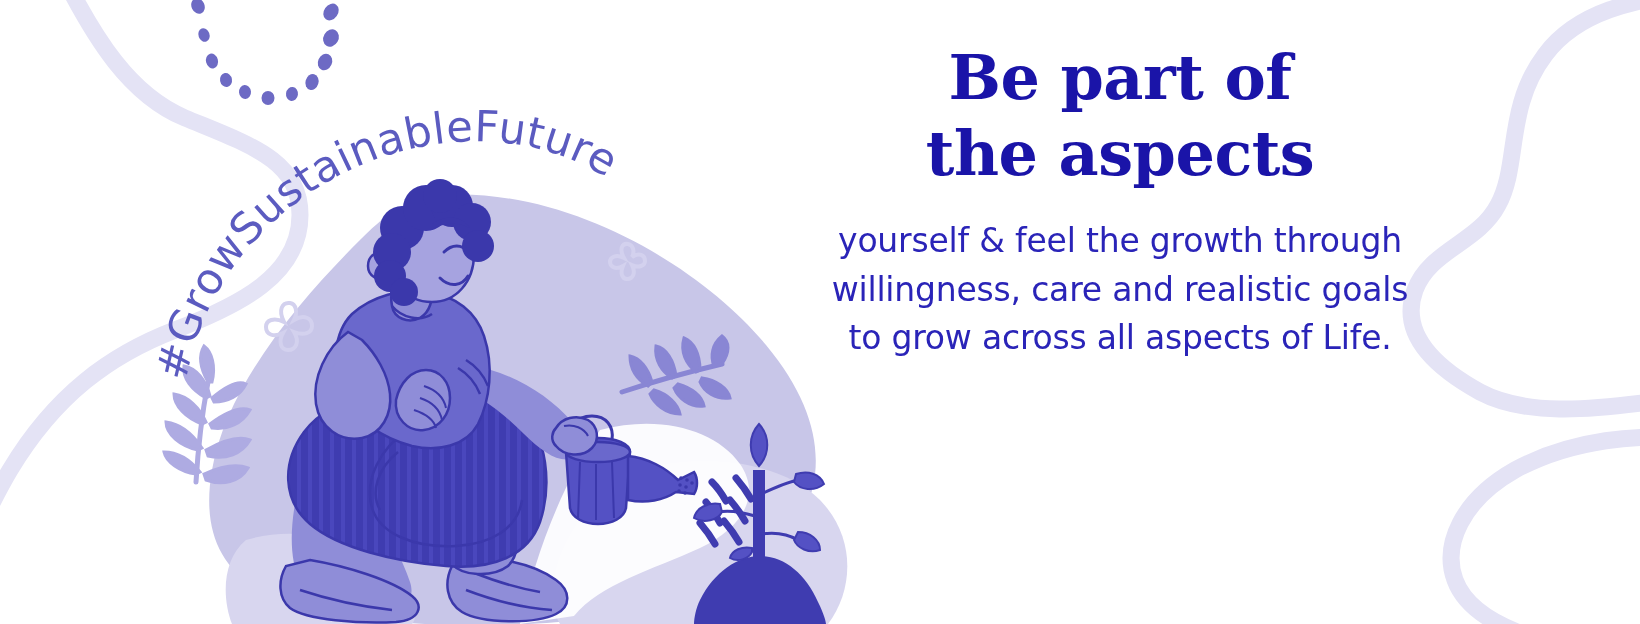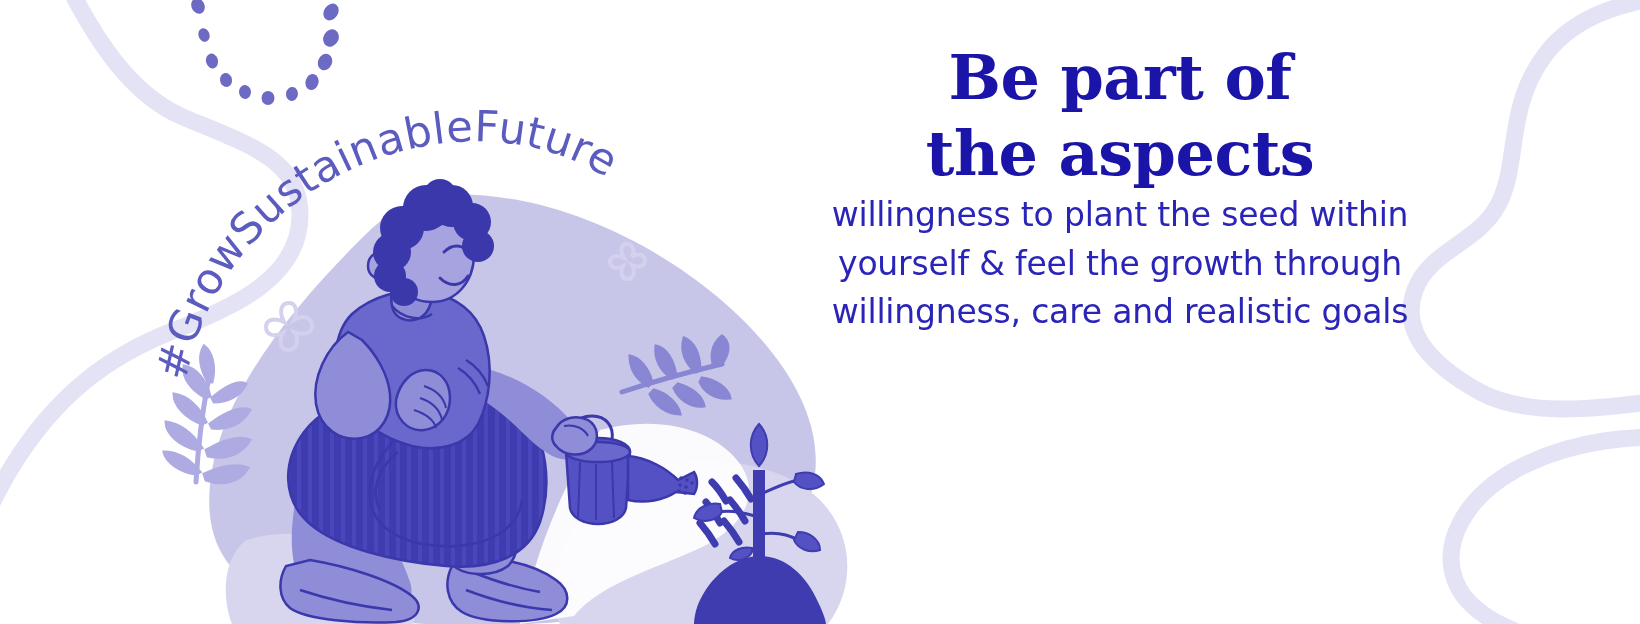--- a/index.html
+++ b/index.html
@@ -44,20 +44,21 @@
     width:840px;
     text-align:center;
   }
   .headline {
     font-family:"DejaVu Serif", "Liberation Serif", serif;
     font-weight:700;
     font-size:62px;
     line-height:1.22;
     color:#1a14a8;
     letter-spacing:-0.5px;
+    margin-bottom:26px;
   }
   .headline .hl-line { display:block; }
   .body-copy {
     font-family:"DejaVu Sans", "Liberation Sans", sans-serif;
     font-size:33px;
     line-height:1.47;
     color:#2a24b8;
     letter-spacing:-0.2px;
   }
   .body-copy .bc-line { display:block; }
@@ -298,20 +299,20 @@
   </div>
 
   <div class="copy">
 
     <h1 class="headline">
       <span class="hl-line">Be part of</span>
       <span class="hl-line">the aspects</span>
     </h1>
 
     <p class="body-copy">
-      <span class="bc-line">willingness to plant the seed within</span>
       <span class="bc-line">yourself &amp; feel the growth through</span>
       <span class="bc-line">willingness, care and realistic goals</span>
+      <span class="bc-line">to grow across all aspects of Life.</span>
     </p>
 
   </div>
 
 </div>
 
 </body></html>

